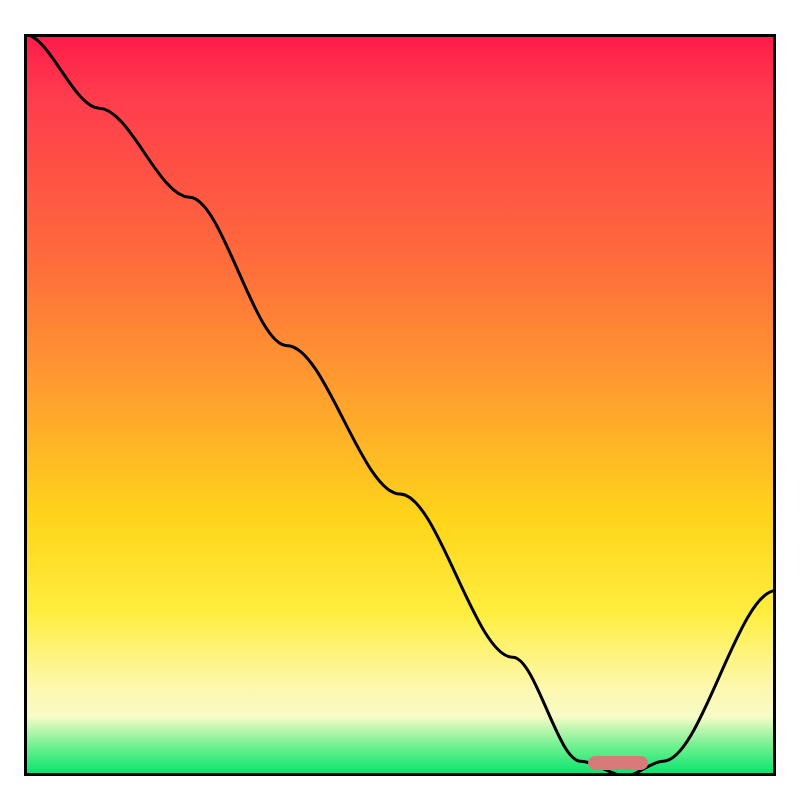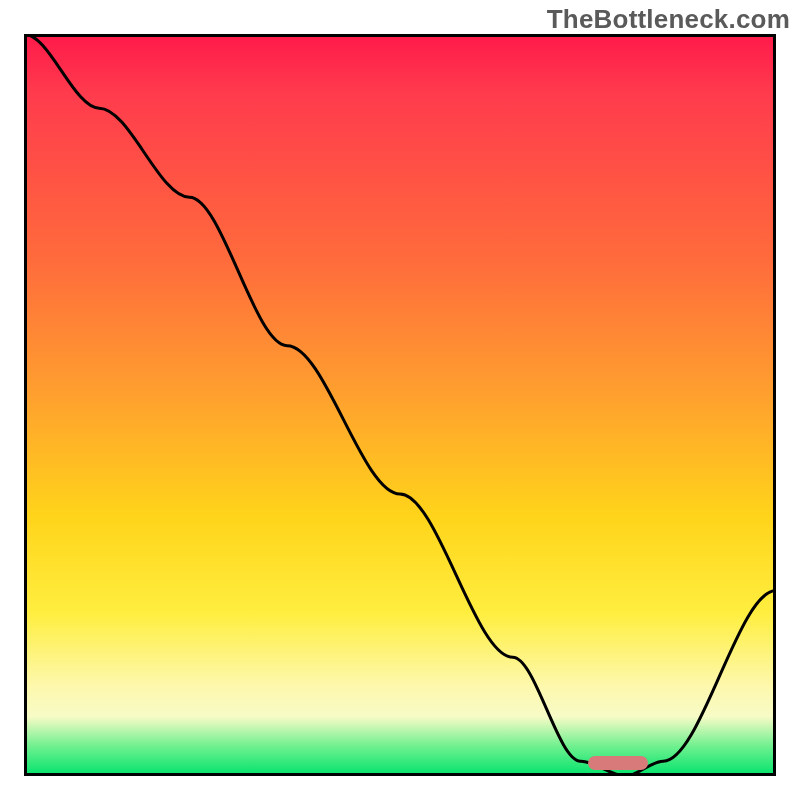--- a/index.html
+++ b/index.html
@@ -67,21 +67,20 @@
     position: absolute;
     height: 14px;
     border-radius: 7px;
     background: #d87a7a;
   }
 </style>
 </head>
 <body>
 
 <div class="frame">
-  <div class="watermark">TheBottleneck.com</div>
 
   <div class="plot-area">
     <div class="gradient"></div>
 
     <svg class="curve" viewBox="0 0 100 100" preserveAspectRatio="none">
       <path fill="none" stroke="#000000" stroke-width="3" vector-effect="non-scaling-stroke" d="M 0 0 C 3.3333333333333335 0 6.666666666666666 10 10 10 C 14 10 18 22 22 22 C 26.333333333333332 22 30.666666666666668 42.00000000000001 35 42.00000000000001 C 40 42.00000000000001 45 62 50 62 C 55 62 60 84 65 84 C 68 84 71 98 74 98 C 76 98 78 100 80 100 C 81.66666666666667 100 83.33333333333333 98 85 98 C 90 98 95 75 100 75 "></path>
     </svg>
 
     <div class="marker" style="left: 75%; width: 8%; bottom: 0.8%; background: rgb(216, 122, 122);"></div>
 

